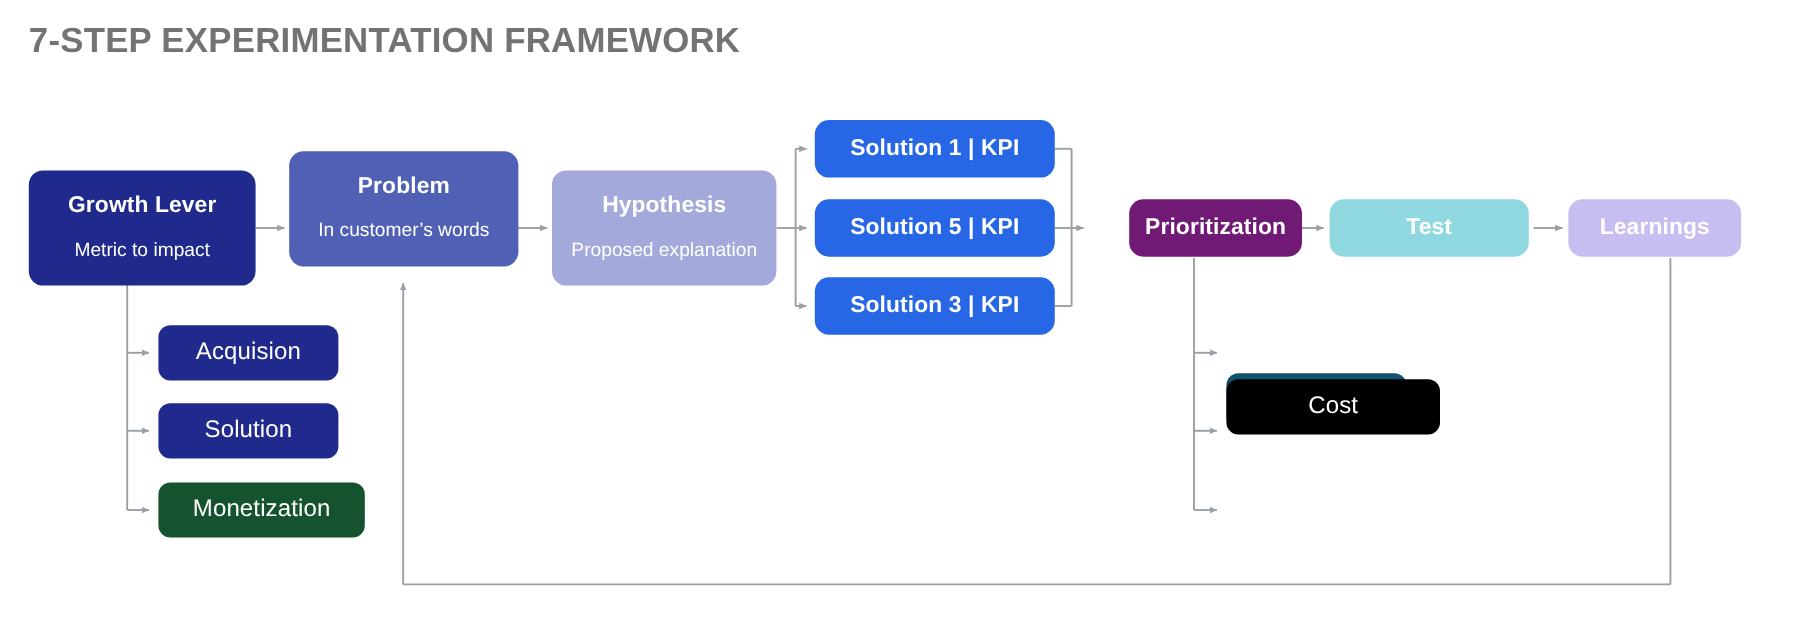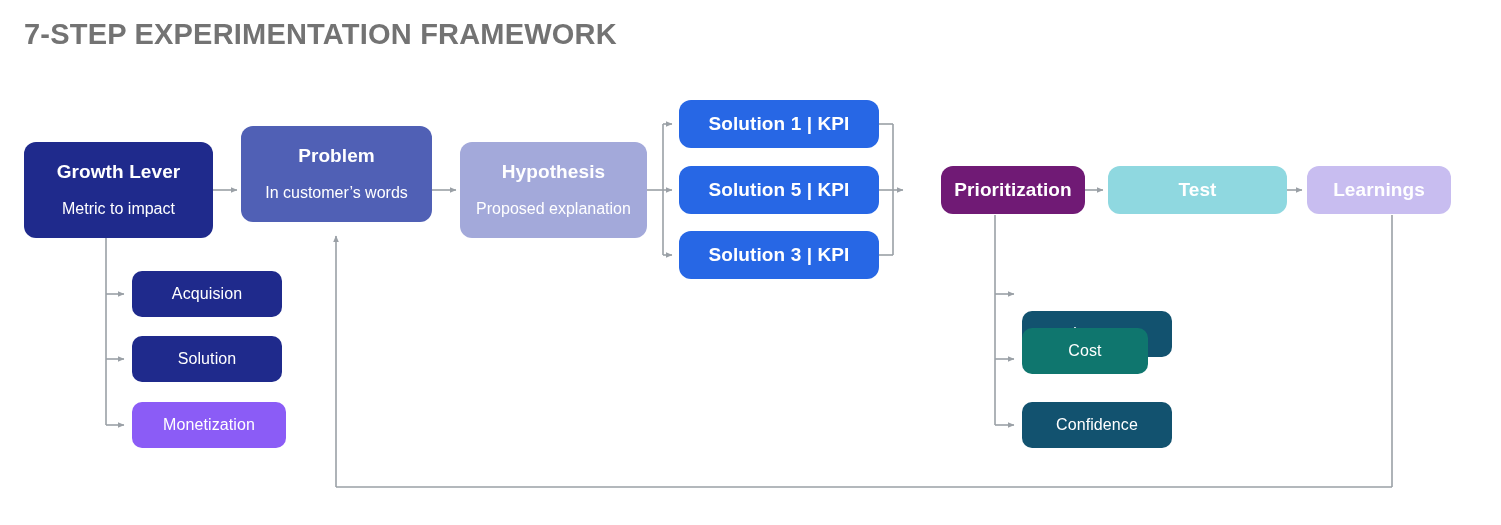--- a/index.html
+++ b/index.html
@@ -62,21 +62,21 @@
     margin-top: 17px;
   }
   .node.single .t1 {
     font-size: 19px;
     font-weight: bold;
   }
   .node.sub {
     border-radius: 10px;
   }
   .node.sub .t1 {
-    font-size: 16px;
+    font-size: 20px;
     font-weight: normal;
   }
   .node.solution .t1 {
     font-size: 19px;
     font-weight: bold;
   }
 </style>
 </head>
 <body>
 
@@ -149,41 +149,38 @@
     <span class="t1">Solution 5 | KPI</span>
   </div>
   <div class="node solution" style="left:679px; top:231px; width:200px; height:48px; background:#2767e5;">
     <span class="t1">Solution 3 | KPI</span>
   </div>
 
   <div class="node single" style="left:909px; top:166px; width:144px; height:48px; background:#701a75;margin-left:32px;">
     <span class="t1">Prioritization</span>
   </div>
 
-  <div class="node single" style="left:1108px; top:166px; width:179px; height:48px; background:#8fd8e0;">
+  <div class="node single" style="left:1108px; top:166px; width:166px; height:48px; background:#8fd8e0;">
     <span class="t1">Test</span>
   </div>
 
   <div class="node single" style="left:1307px; top:166px; width:144px; height:48px; background:#c8bdf0;">
     <span class="t1">Learnings</span>
   </div>
 
   <div class="node sub" style="left:132px; top:271px; width:150px; height:46px; background:#1f2a8c;">
     <span class="t1">Acquision</span>
   </div>
   <div class="node sub" style="left:132px; top:336px; width:150px; height:46px; background:#1f2a8c;">
     <span class="t1">Solution</span>
   </div>
-  <div class="node sub" style="left:132px; top:402px; width:154px; height:46px; background:#8b5cf6;">
+  <div class="node sub" style="left:132px; top:402px; width:172px; height:46px; background:#14532d;">
     <span class="t1">Monetization</span>
   </div>
 
   <div class="node sub" style="left:1022px; top:271px; width:150px; height:46px; background:#12526f;margin-top:40px;">
     <span class="t1">Impact</span>
   </div>
-  <div class="node sub" style="left:1022px; top:328px; width:126px; height:46px; background:#0f766e;">
+  <div class="node sub" style="left:1022px; top:316px; width:178px; height:46px; background:#000000;">
     <span class="t1">Cost</span>
-  </div>
-  <div class="node sub" style="left:1022px; top:402px; width:150px; height:46px; background:#12526f;">
-    <span class="t1">Confidence</span>
   </div>
 
 </div>
 
 </body></html>

